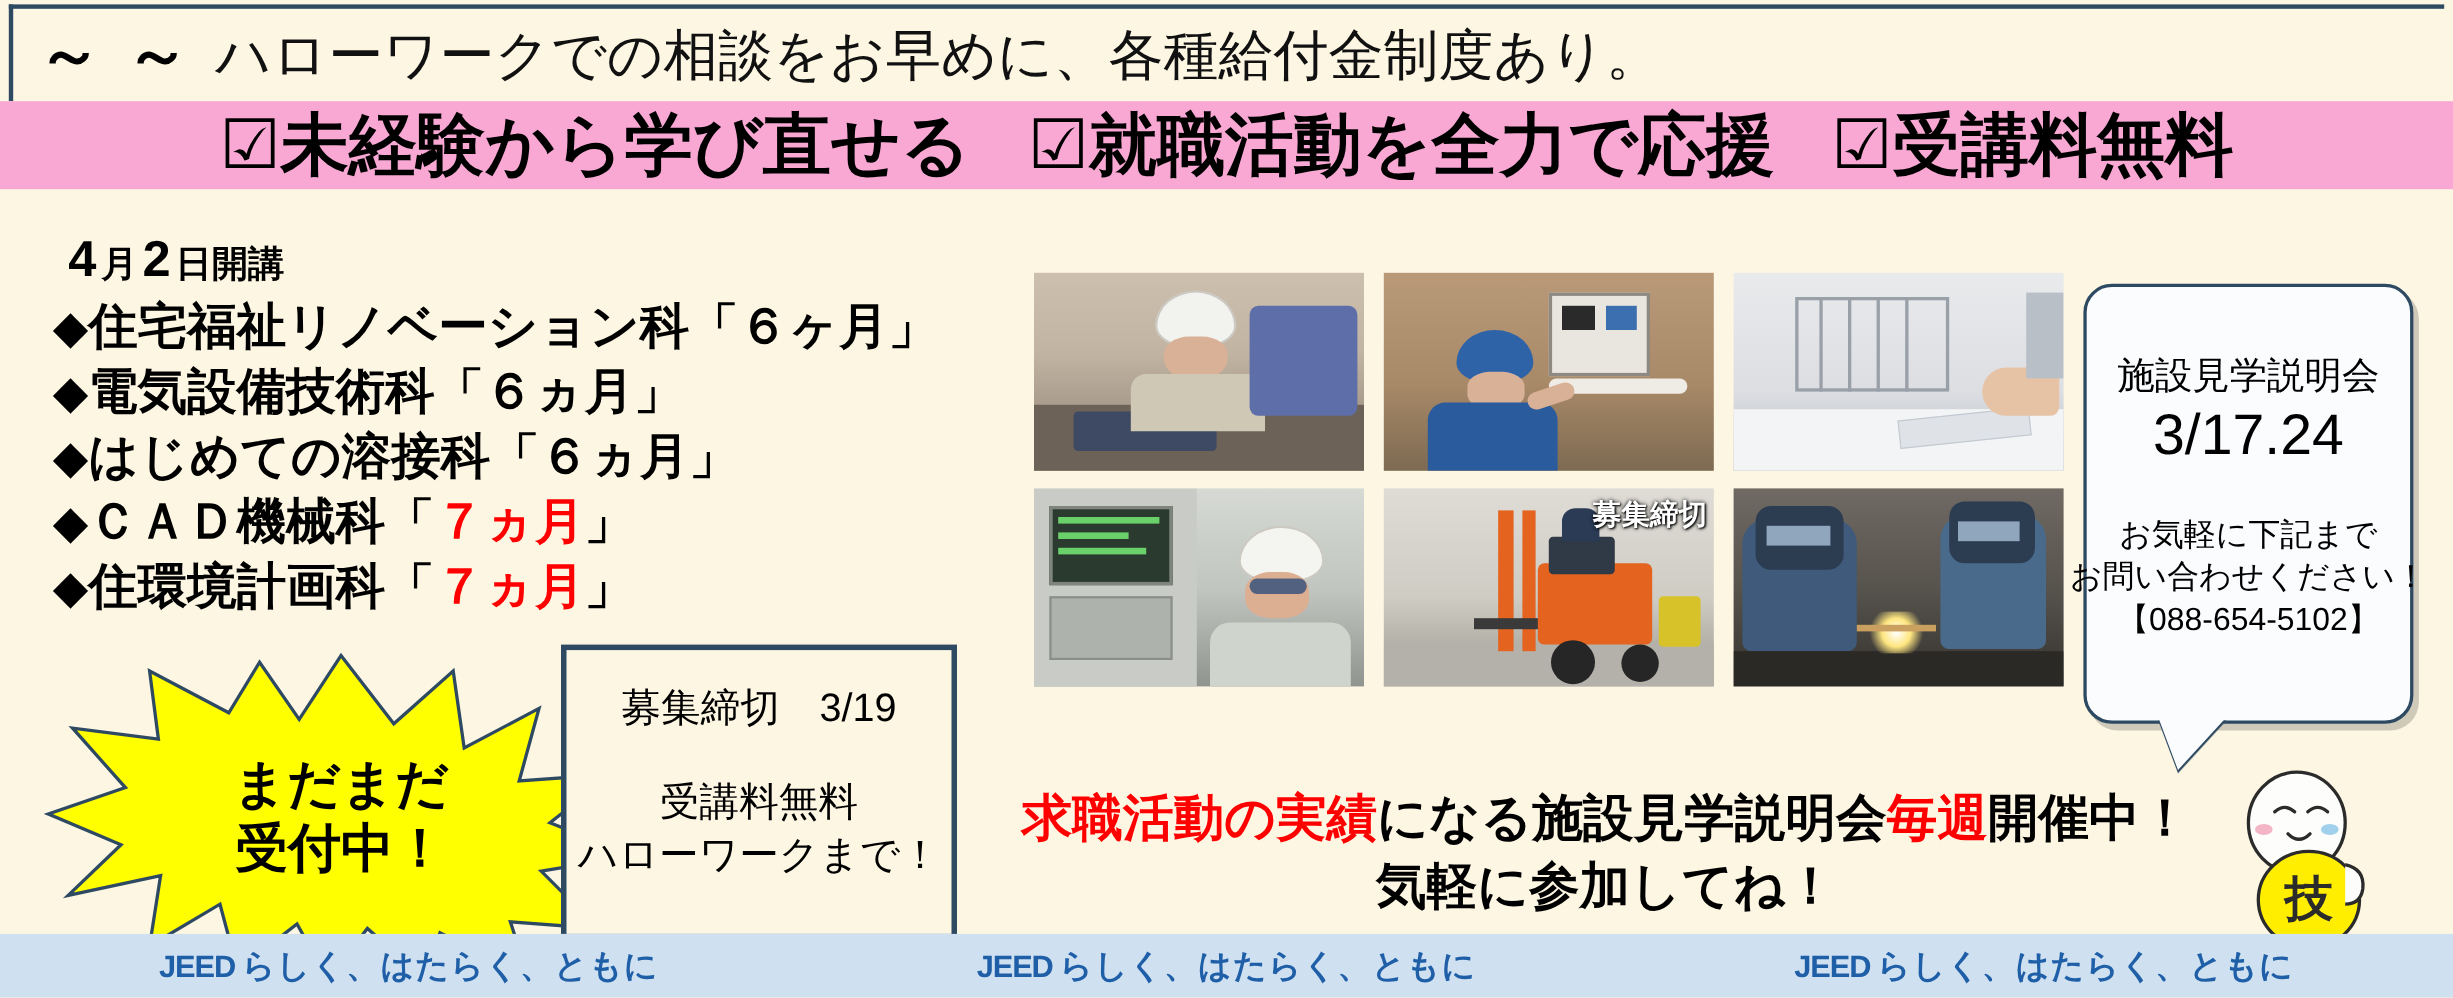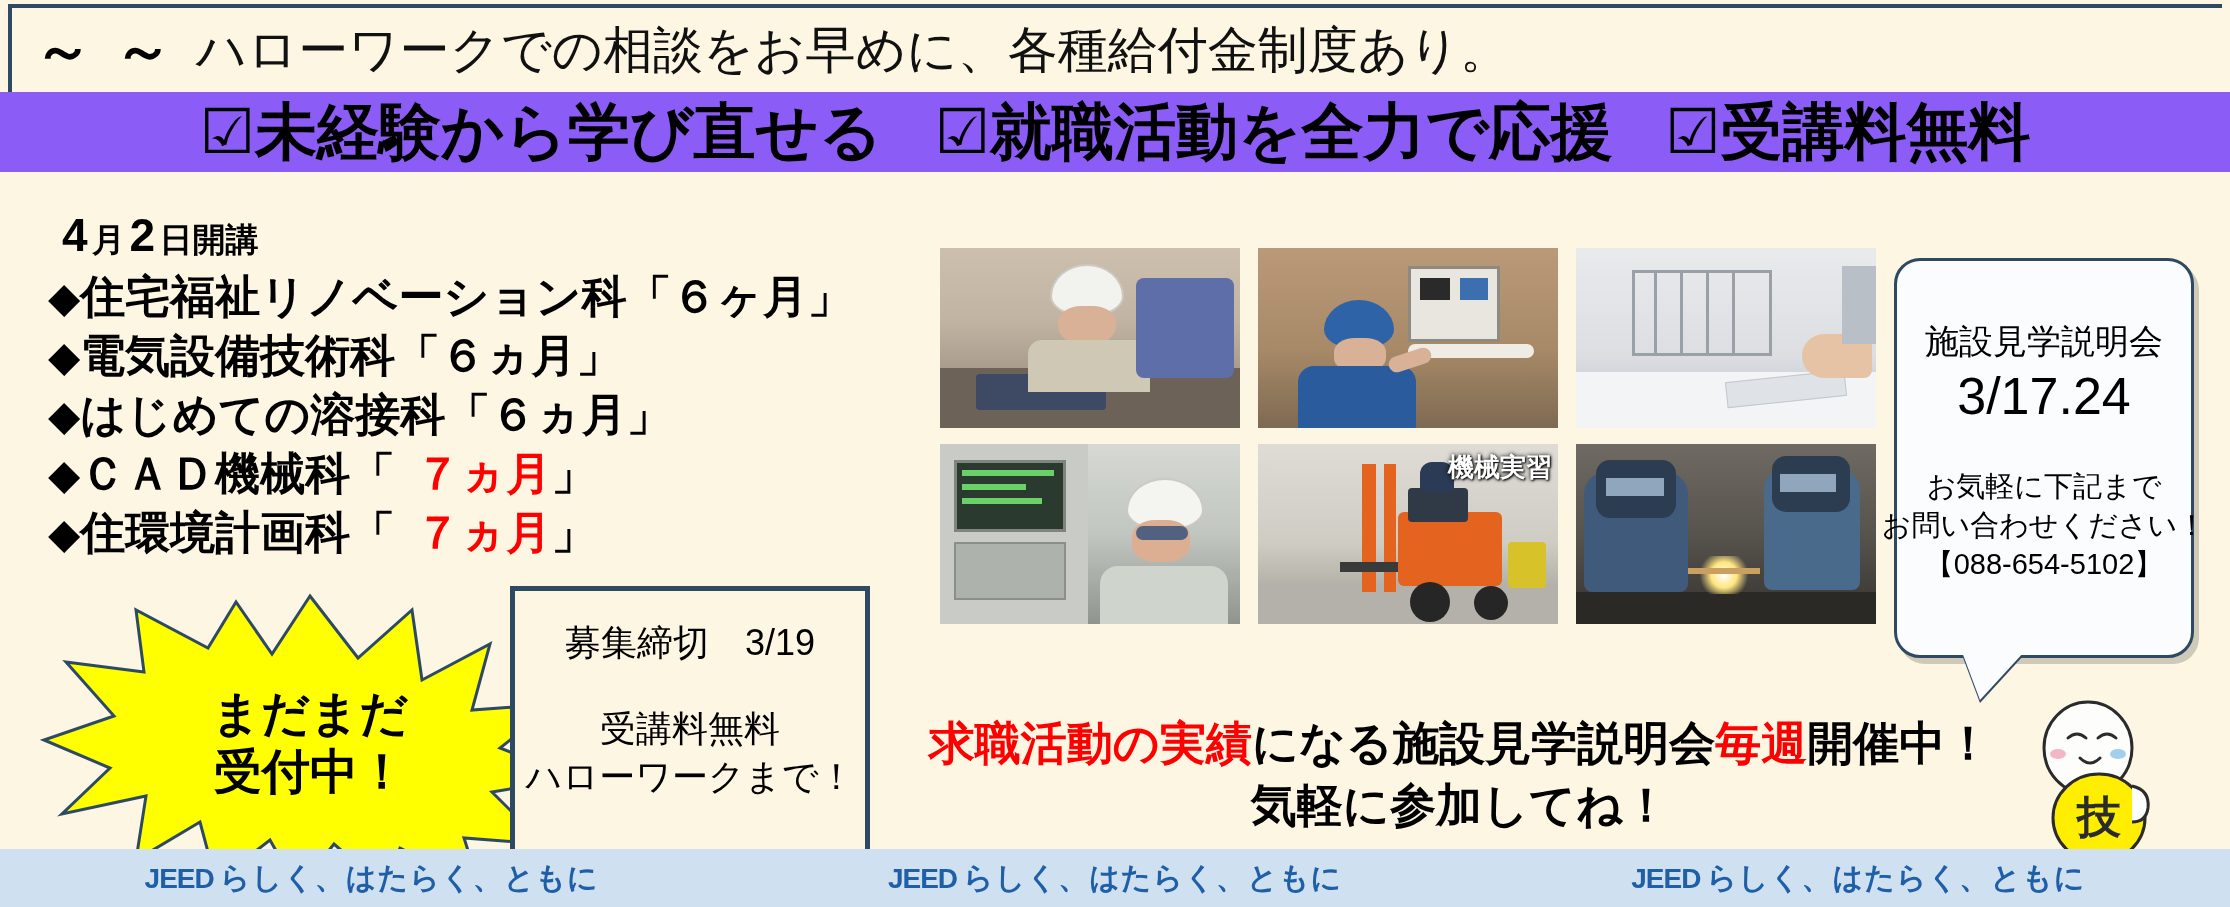--- a/index.html
+++ b/index.html
@@ -39,21 +39,21 @@
   .hdr1-tail {
     font-size: 50px; font-weight: 500; color: #111;
     margin-left: 16px;
     font-family: "Liberation Sans", sans-serif;
   }
 
   
   .hdr2 {
     position: absolute; left: 0px; top: 92px;
     width: 2230px; height: 80px;
-    background: #8b5cf6;
+    background: #f9a8d4;
     display: flex; align-items: center;
     justify-content: center;
     white-space: nowrap;
   }
   .hdr2 .chk {
     font-size: 62px; font-weight: 700; color: #000;
     font-family: "DejaVu Sans", sans-serif;
     letter-spacing: 0px;
     margin: 0 26px;
   }
@@ -69,21 +69,21 @@
   .courses {
     position: absolute; left: 48px; top: 268px;
     white-space: nowrap;
   }
   .course-row {
     font-size: 45px; font-weight: 700; color: #000;
     line-height: 58px;
     letter-spacing: 0px;
   }
   .course-row .dia { font-size: 42px; }
-  .course-row .red { color: #ff0000; margin-left: 20px; }
+  .course-row .red { color: #ff0000; }
 
   
   .burst {
     position: absolute; left: 40px; top: 592px;
     width: 540px; height: 300px;
   }
   .burst svg { display: block; }
   .burst-text {
     position: absolute; left: 0; top: 0; width: 540px; height: 300px;
     display: flex; flex-direction: column;
@@ -318,21 +318,21 @@
       <div class="fig" style="left:0;top:140px;width:300px;height:40px;background:#b4b1aa;"></div>
       <div class="fig" style="left:104px;top:20px;width:14px;height:128px;background:#e3631f;"></div>
       <div class="fig" style="left:126px;top:20px;width:12px;height:128px;background:#e3631f;"></div>
       <div class="fig" style="left:82px;top:118px;width:74px;height:10px;background:#3a3a3a;"></div>
       <div class="fig" style="left:140px;top:68px;width:104px;height:74px;background:#e3631f;border-radius:6px;"></div>
       <div class="fig" style="left:150px;top:44px;width:60px;height:34px;background:#2f3a46;border-radius:4px;"></div>
       <div class="fig" style="left:162px;top:18px;width:34px;height:30px;background:#2b3a55;border-radius:12px 12px 0 0;"></div>
       <div class="fig" style="left:152px;top:138px;width:40px;height:40px;background:#262626;border-radius:50%;"></div>
       <div class="fig" style="left:216px;top:142px;width:34px;height:34px;background:#262626;border-radius:50%;"></div>
       <div class="fig" style="left:250px;top:98px;width:38px;height:46px;background:#d8c229;border-radius:4px;"></div>
-      <div class="label">機械実習</div>
+      <div class="label">募集締切</div>
     </div>
 
     <div class="ph p6">
       <div class="fig" style="left:8px;top:28px;width:104px;height:120px;background:#3f5a7a;border-radius:22px 22px 8px 8px;"></div>
       <div class="fig" style="left:20px;top:16px;width:80px;height:58px;background:#2c3d52;border-radius:14px;"></div>
       <div class="fig" style="left:30px;top:34px;width:58px;height:18px;background:#8fa6bd;"></div>
       <div class="fig" style="left:188px;top:24px;width:96px;height:122px;background:#4a6a8c;border-radius:22px 22px 8px 8px;"></div>
       <div class="fig" style="left:196px;top:12px;width:78px;height:56px;background:#2c3d52;border-radius:14px;"></div>
       <div class="fig" style="left:204px;top:30px;width:56px;height:18px;background:#8fa6bd;"></div>
       <div class="fig" style="left:0;top:148px;width:300px;height:32px;background:#2b2925;"></div>

